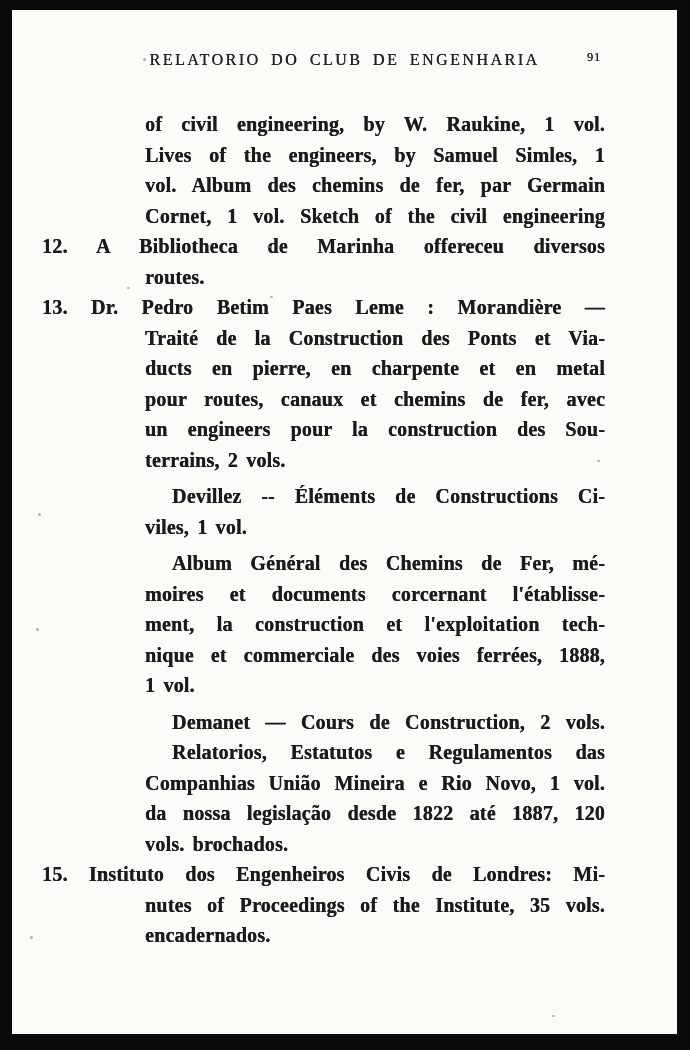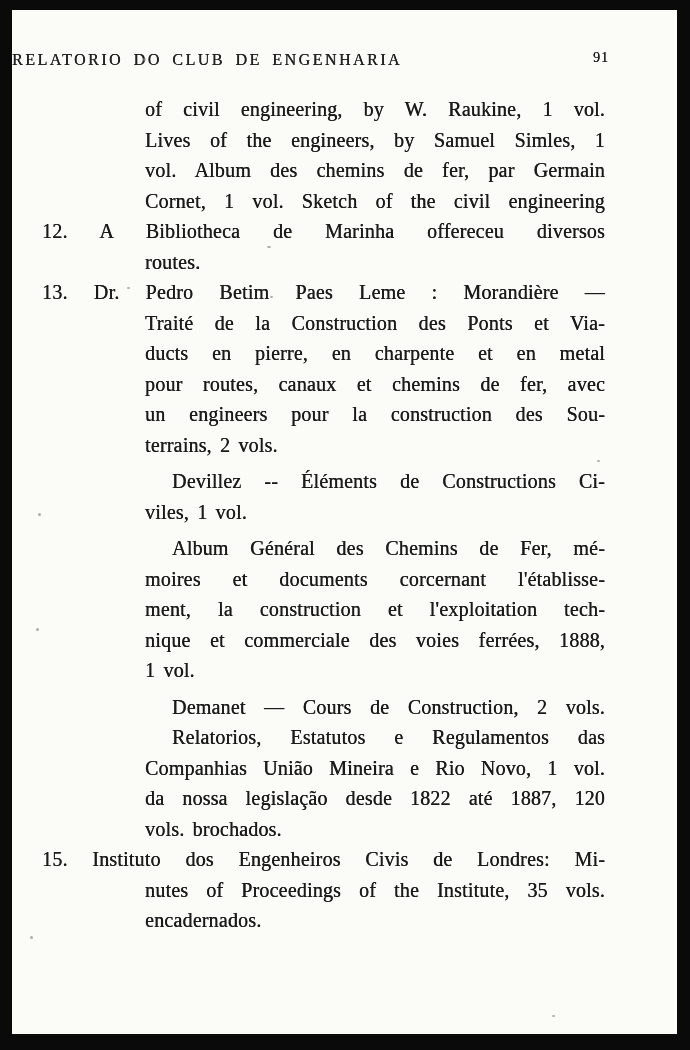--- a/index.html
+++ b/index.html
@@ -25,38 +25,40 @@
     color: #1b1b1b;
   }
   
   .running-head {
     position: relative;
     padding-top: 41px;
     height: 22px;
   }
   .head-title {
     display: block;
+    text-align: center;
     font-size: 16px;
     letter-spacing: 2.5px;
     word-spacing: 4px;
     color: #222;
     text-shadow: 0.3px 0 0 currentColor;
   }
   .page-num {
     position: absolute;
     top: 40px;
-    right: 68px;
-    font-size: 14px;
+    right: 76px;
+    font-size: 12px;
     letter-spacing: 1px;
     color: #222;
     text-shadow: 0.3px 0 0 currentColor;
   }
   
   .text-block {
-    margin-top: 21px;
+    margin-top: 36px;
+    font-weight: bold;
   }
   .line {
     font-size: 20px;
     line-height: 30.5px;
     padding-right: 72px;
     word-spacing: 3px;
     letter-spacing: 0.2px;
     color: #1b1b1b;
     text-shadow: 0.3px 0 0 currentColor;
     white-space: normal;

